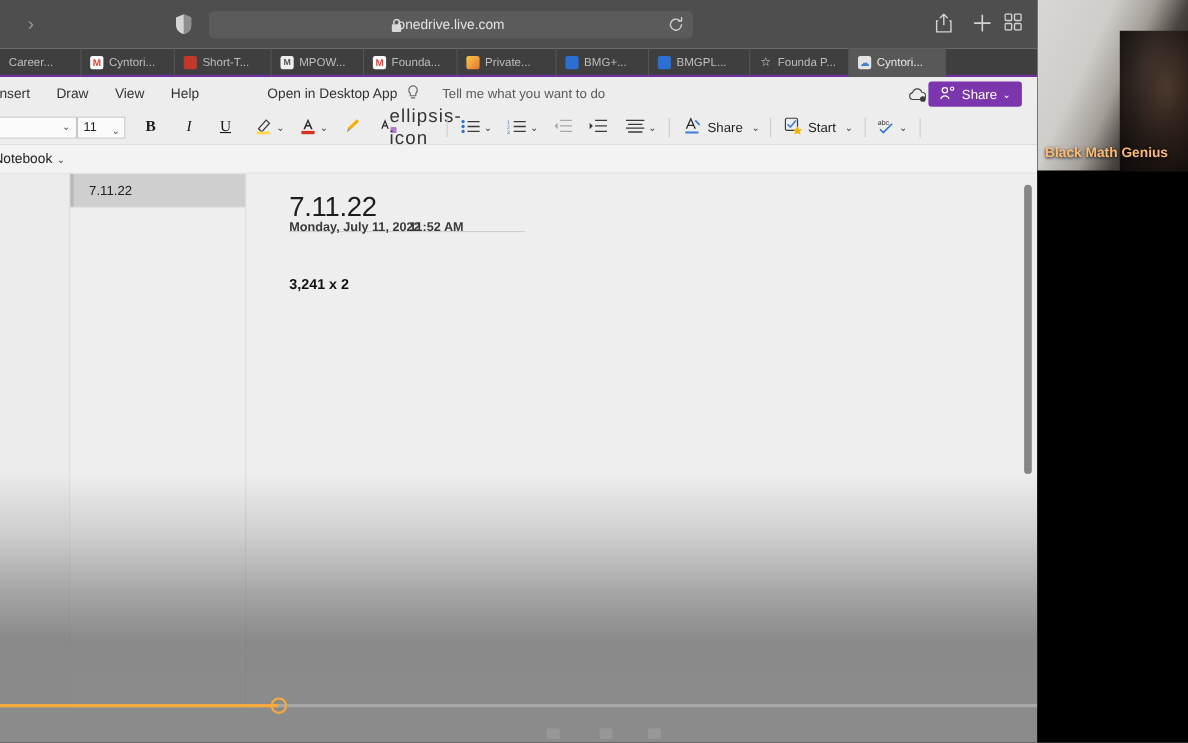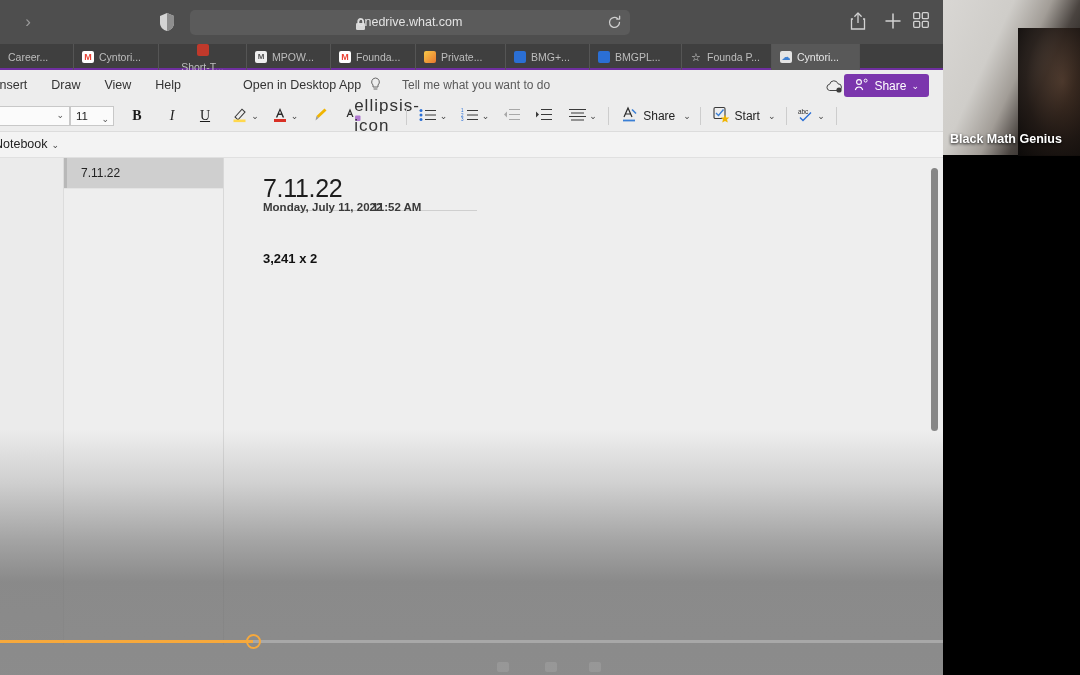--- a/index.html
+++ b/index.html
@@ -100,21 +100,21 @@
   .scrub-fill { position:absolute; left:0; top:640px; width:253px; height:3px; background:#f7a93c; }
   .scrub-knob { position:absolute; left:246px; top:634px; width:15px; height:15px; border-radius:50%; background:transparent; border:2.5px solid #f7a93c; }
   .vctl { position:absolute; bottom:3px; width:12px; height:10px; background:rgba(220,220,220,0.16); border-radius:2px; }
 
   
   .pip { position:absolute; left:943px; top:0; width:137px; height:675px; background:#000; overflow:hidden; }
   .pip-vid { position:absolute; left:0; top:0; width:137px; height:155px;
              background:linear-gradient(115deg,#d9d7d4 0%, #cfcdc9 34%, #a29d97 52%, #4a4440 66%, #221f1d 82%, #171412 100%); }
   .pip-vid:after { content:""; position:absolute; right:0; top:28px; width:62px; height:128px;
              background:radial-gradient(ellipse at 72% 42%, rgba(96,64,44,0.55) 0%, rgba(30,22,18,0.9) 58%, rgba(12,10,9,1) 100%); }
-  .pip-label { position:absolute; left:7px; top:132px; font-size:12.5px; font-weight:bold; color:#ffffff; z-index:3;
+  .pip-label { position:absolute; left:7px; top:132px; font-size:12.5px; font-weight:bold; color:#fdba74; z-index:3;
                text-shadow:0 1px 3px rgba(0,0,0,0.95); }
 </style>
 </head>
 <body>
 
 <div id="root">
 
   <div class="browser">
 
     <div class="chrome-top">
@@ -128,21 +128,21 @@
           </svg>
       </div>
 
       <div class="urlbar">
         <div class="lock-ico">
           <svg viewBox="0 0 9 12" width="9" height="12">
               <rect x="0" y="5" width="9" height="7" rx="1.2" fill="#d8d8d8"></rect>
               <path d="M2 5 V3.2 A2.5 2.5 0 0 1 7 3.2 V5" stroke="#d8d8d8" stroke-width="1.3" fill="none"></path>
             </svg>
         </div>
-        <div class="url-text">onedrive.what.com</div>
+        <div class="url-text">onedrive.live.com</div>
         <div class="reload-ico">
           <svg viewBox="0 0 15 15" width="15" height="15">
               <path d="M12.5 7.5 A5 5 0 1 1 10.5 3.4" stroke="#cfcfcf" stroke-width="1.3" fill="none" stroke-linecap="round"></path>
               <path d="M12.6 1.2 L12.6 4.1 L9.7 4.1" stroke="#cfcfcf" stroke-width="1.3" fill="none" stroke-linecap="round" stroke-linejoin="round"></path>
             </svg>
         </div>
       </div>
 
       <div class="tb-icons ico-share">
         <svg viewBox="0 0 16 18" width="16" height="18">
@@ -167,21 +167,21 @@
     </div>
 
     <div class="tabstrip" id="tabstrip">
         <div class="tab" style="width: 74px;">
           <span>Career...</span>
         </div>
         <div class="tab" style="width: 85px;">
           <span class="favicon fav-gmail"></span>
           <span>Cyntori...</span>
         </div>
-        <div class="tab" style="width: 88px; flex-direction: column;">
+        <div class="tab" style="width: 88px;">
           <span class="favicon fav-red"></span>
           <span>Short-T...</span>
         </div>
         <div class="tab" style="width: 84px;">
           <span class="favicon fav-white"></span>
           <span>MPOW...</span>
         </div>
         <div class="tab" style="width: 85px;">
           <span class="favicon fav-gmail"></span>
           <span>Founda...</span>

